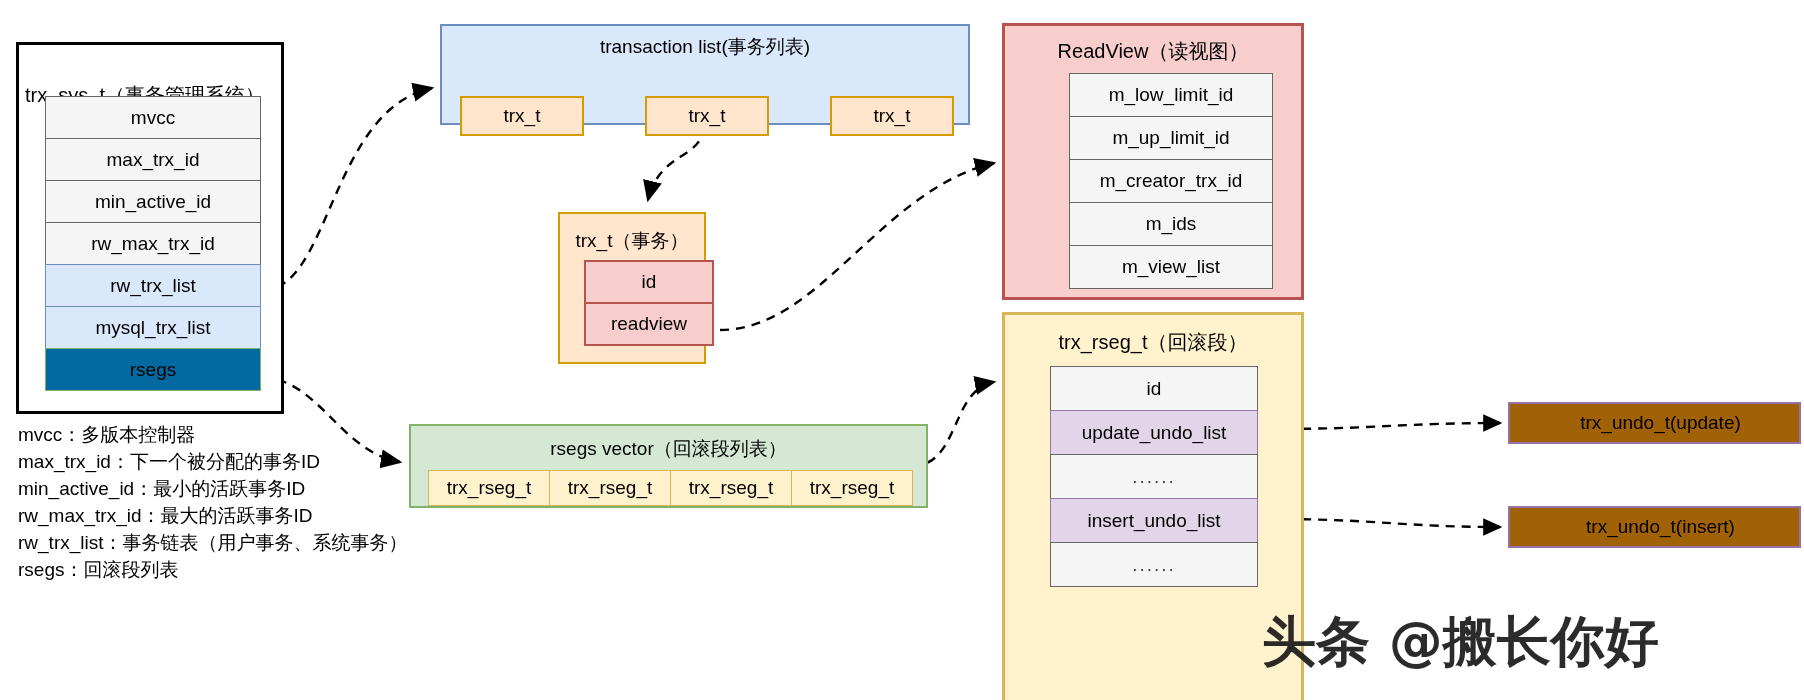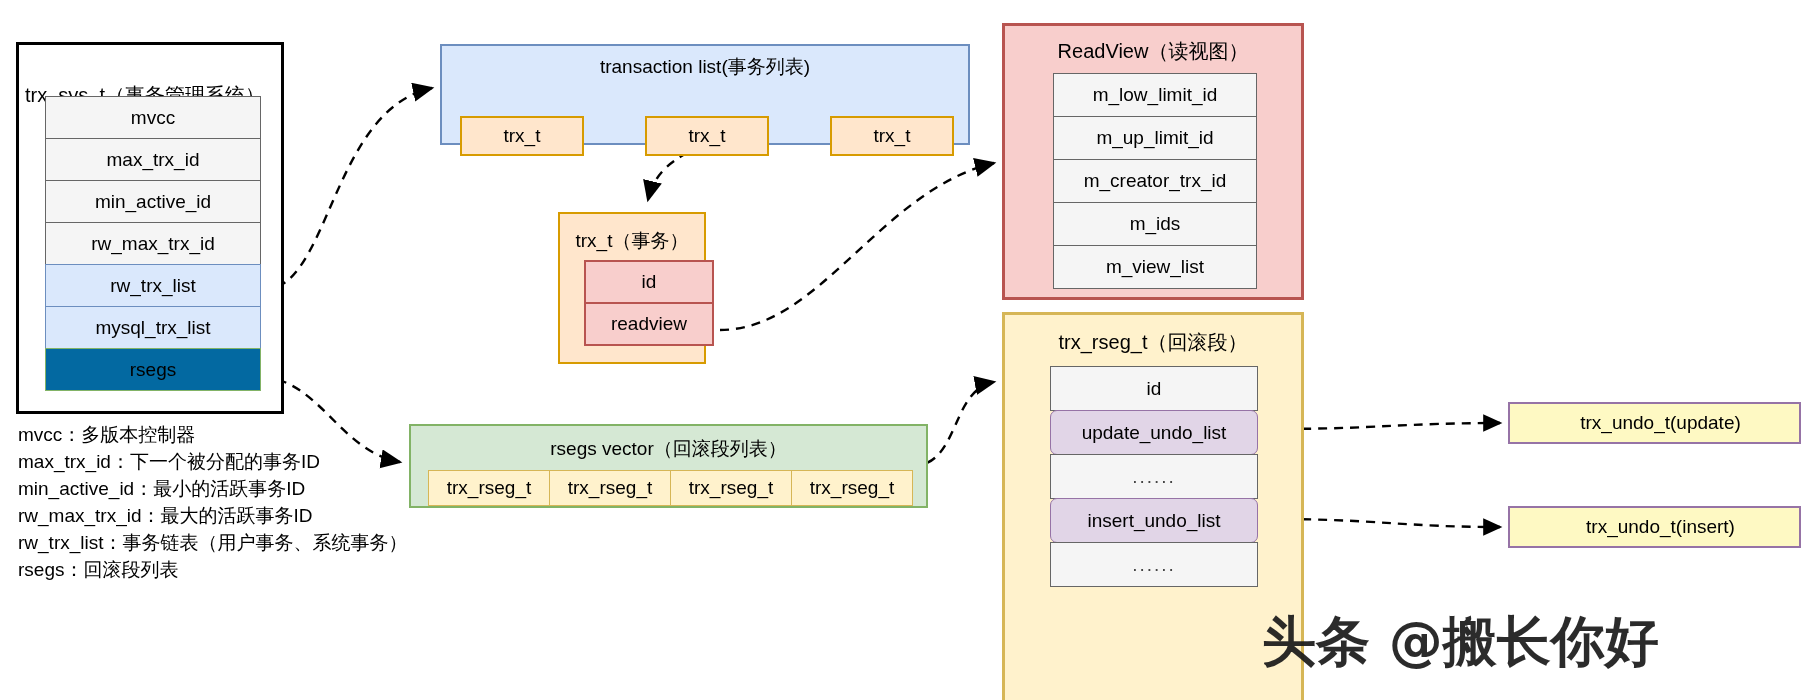--- a/index.html
+++ b/index.html
@@ -42,21 +42,21 @@
   
   #legend{
     position:absolute;left:18px;top:421px;width:560px;
     font-size:19px;line-height:27px;color:#000;
   }
   #legend div{white-space:nowrap;}
 
   
   #trx-list{
     left:440px;top:24px;width:530px;height:101px;
-    background:#DAE8FC;border:2px solid #6C8EBF;margin-top:20px;
+    background:#DAE8FC;border:2px solid #6C8EBF;
   }
   #trx-list .title{top:8px;font-size:19px;}
   .trxt{
     position:absolute;top:70px;width:124px;height:40px;
     background:#FFE6CC;border:2px solid #D79B00;
     display:flex;align-items:center;justify-content:center;
     font-size:19px;box-sizing:border-box;
   }
 
   
@@ -69,21 +69,21 @@
   #trx-t-fields .row{
     height:44px;background:#F8CECC;border:2px solid #B85450;margin-top:-2px;
   }
 
   
   #readview{
     left:1002px;top:23px;width:302px;height:277px;
     background:#F8CECC;border:3px solid #B85450;
   }
   #readview .title{top:12px;font-size:20px;}
-  #readview-fields{position:absolute;left:48px;top:48px;width:204px;}
+  #readview-fields{position:absolute;left:64px;top:48px;width:204px;}
   #readview-fields .row{
     height:44px;background:#F5F5F5;border:1px solid #666666;margin-top:-1px;
   }
 
   
   #rsegs-vec{
     left:409px;top:424px;width:519px;height:84px;
     background:#D5E8D4;border:2px solid #82B366;
   }
   #rsegs-vec .title{top:10px;font-size:19px;}
@@ -97,27 +97,27 @@
   #rsegs-row .cell:first-child{margin-left:0;}
 
   
   #trx-rseg{
     left:1002px;top:312px;width:302px;height:410px;
     background:#FFF2CC;border:3px solid #D6B656;
   }
   #trx-rseg .title{top:14px;font-size:20px;}
   #trx-rseg-fields{position:absolute;left:45px;top:52px;width:208px;}
   #trx-rseg-fields .row{height:45px;border:1px solid #666666;margin-top:-1px;}
-  .f-purple{background:#E1D5E7;border-color:#9673A6 !important;border-radius:7px;}
+  .f-purple{background:#E1D5E7;border-color:#9673A6 !important;}
   .dots{letter-spacing:2px;color:#444;}
 
   
   .undo{
     position:absolute;height:42px;width:293px;
-    background:#fef9c3;border:2px solid #9673A6;
+    background:#a16207;border:2px solid #9673A6;
     display:flex;align-items:center;justify-content:center;
     font-size:19px;box-sizing:border-box;padding-left:12px;
   }
   #undo-update{left:1508px;top:402px;}
   #undo-insert{left:1508px;top:506px;}
 
   
   #arrows{position:absolute;left:0;top:0;width:1804px;height:700px;pointer-events:none;}
 
   

